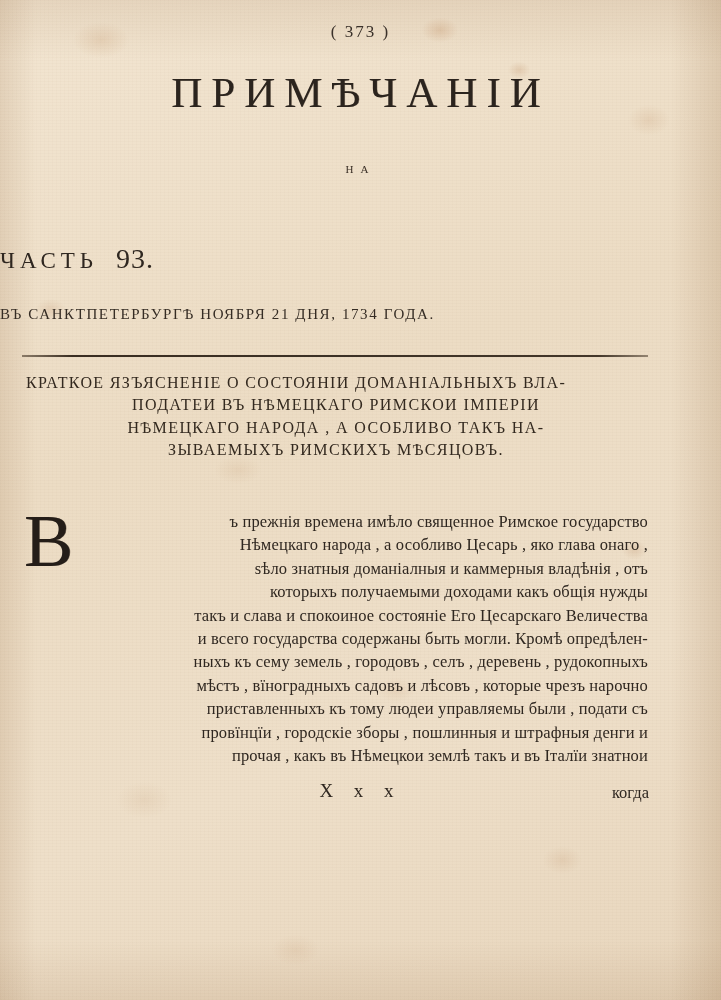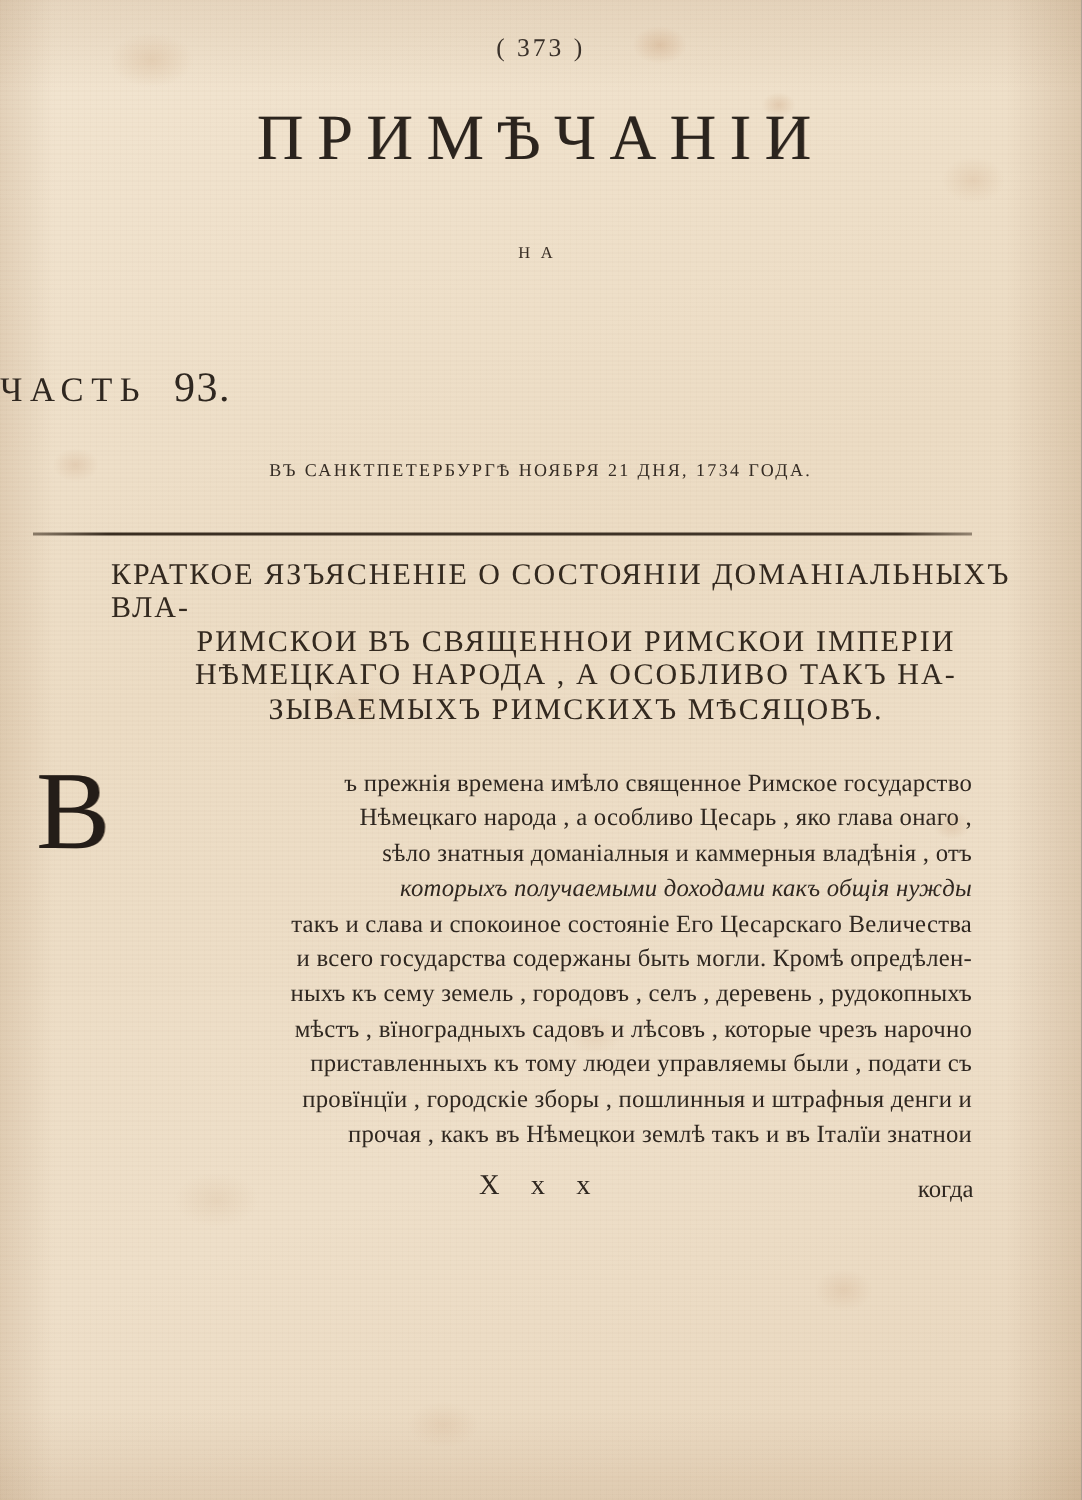--- a/index.html
+++ b/index.html
@@ -103,22 +103,21 @@
     font-size: 28px;
     letter-spacing: 1px;
     margin-left: 18px;
   }
 
   .dateline {
     position: absolute;
     top: 306px;
     left: 0;
     width: 100%;
-    text-align: center;
-    font-size: 12px;
+    font-size: 15px;
     letter-spacing: 1.6px;
     color: #352c24;
   }
 
   .rule {
     position: absolute;
     top: 355px;
     left: 22px;
     width: 626px;
     height: 2px;
@@ -126,46 +125,45 @@
                                        rgba(40,30,20,0.9) 50%, rgba(48,36,24,0.9) 92%,
                                        rgba(60,45,30,0.5) 100%);
   }
 
   .abstract {
     position: absolute;
     top: 372px;
     left: 26px;
     width: 620px;
     text-align: center;
-    font-size: 20px;
+    font-size: 16px;
     line-height: 22.4px;
     letter-spacing: 1.4px;
     color: #33291f;
-    margin-left: 48px;
   }
   .abstract .l1 { text-align: left; letter-spacing: 1.35px; }
   .abstract .l2 { text-align: left; letter-spacing: 1.6px; }
 
   .body {
     position: absolute;
     top: 510px;
     left: 26px;
     width: 622px;
     font-size: 16.5px;
     line-height: 23.4px;
     color: #2f2720;
   }
   .body .ln {
     white-space: nowrap;
     letter-spacing: 0.15px;
     text-align: right;
   }
   .body .ln.indent1 { padding-left: 80px; }
   .body .ln.indent2 { padding-left: 86px; }
-  .body .ln.indent3 { padding-left: 92px; font-style: italic; }
+  .body .ln.indent3 { padding-left: 92px; }
 
   .dropcap {
     position: absolute;
     top: 506px;
     left: 24px;
     font-size: 74px;
     line-height: 70px;
     color: #241d18;
     font-weight: 400;
     text-shadow: 0.6px 0.4px 0 rgba(50,36,24,0.5);
@@ -209,21 +207,21 @@
   <div class="title-part">
     <span>ЧАСТЬ</span><span class="num">93.</span>
   </div>
 
   <div class="dateline">ВЪ САНКТПЕТЕРБУРГѢ НОЯБРЯ 21 ДНЯ, 1734 ГОДА.</div>
 
   <div class="rule"></div>
 
   <div class="abstract">
     <div class="l1">КРАТКОЕ ЯЗЪЯСНЕНІЕ О СОСТОЯНІИ ДОМАНІАЛЬНЫХЪ ВЛА-</div>
-    <div>РИМСКОИ ВЪ СВЯЩЕННОИ РИМСКОИ ІМПЕРІИ</div>
+    <div>ПОДАТЕИ ВЪ НѢМЕЦКАГО РИМСКОИ ІМПЕРІИ</div>
     <div>НѢМЕЦКАГО НАРОДА , А ОСОБЛИВО ТАКЪ НА-</div>
     <div>ЗЫВАЕМЫХЪ РИМСКИХЪ МѢСЯЦОВЪ.</div>
   </div>
 
   <div class="dropcap">В</div>
 
   <div class="body">
     <div class="ln indent1">ъ прежнія времена имѣло священное Римское государство</div>
     <div class="ln indent2">Нѣмецкаго народа , а особливо Цесарь , яко глава онаго ,</div>
     <div class="ln indent2">ѕѣло знатныя доманіалныя и каммерныя владѣнія , отъ</div>

